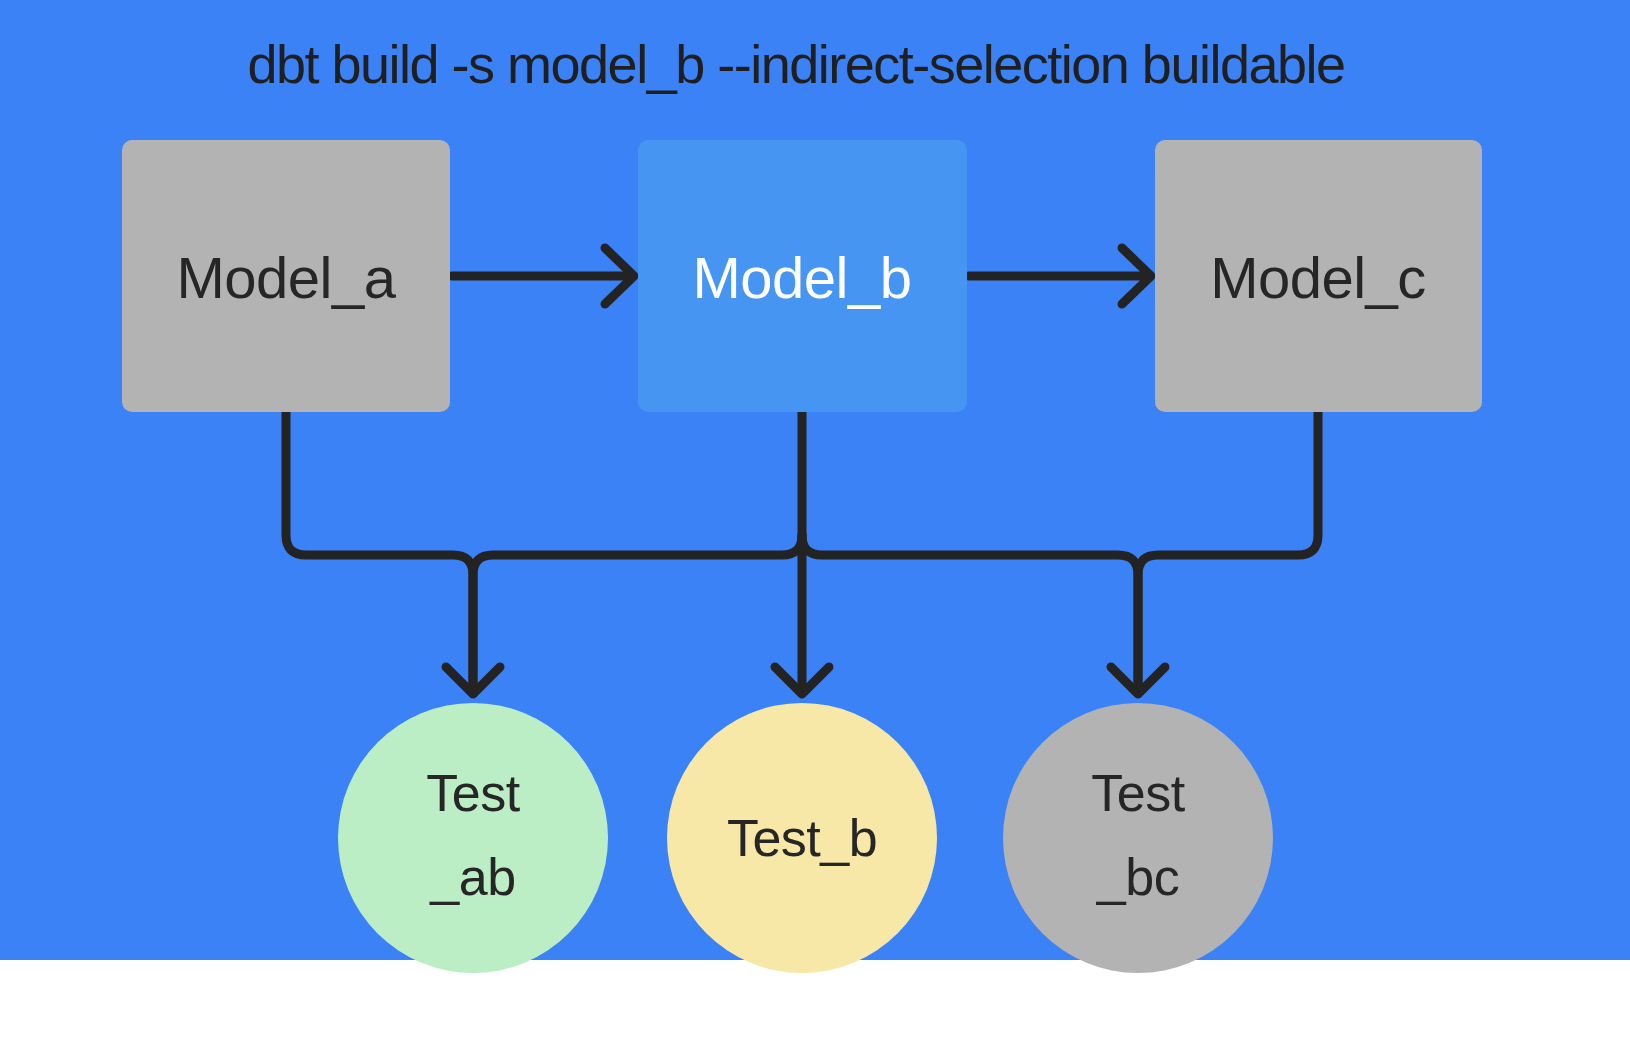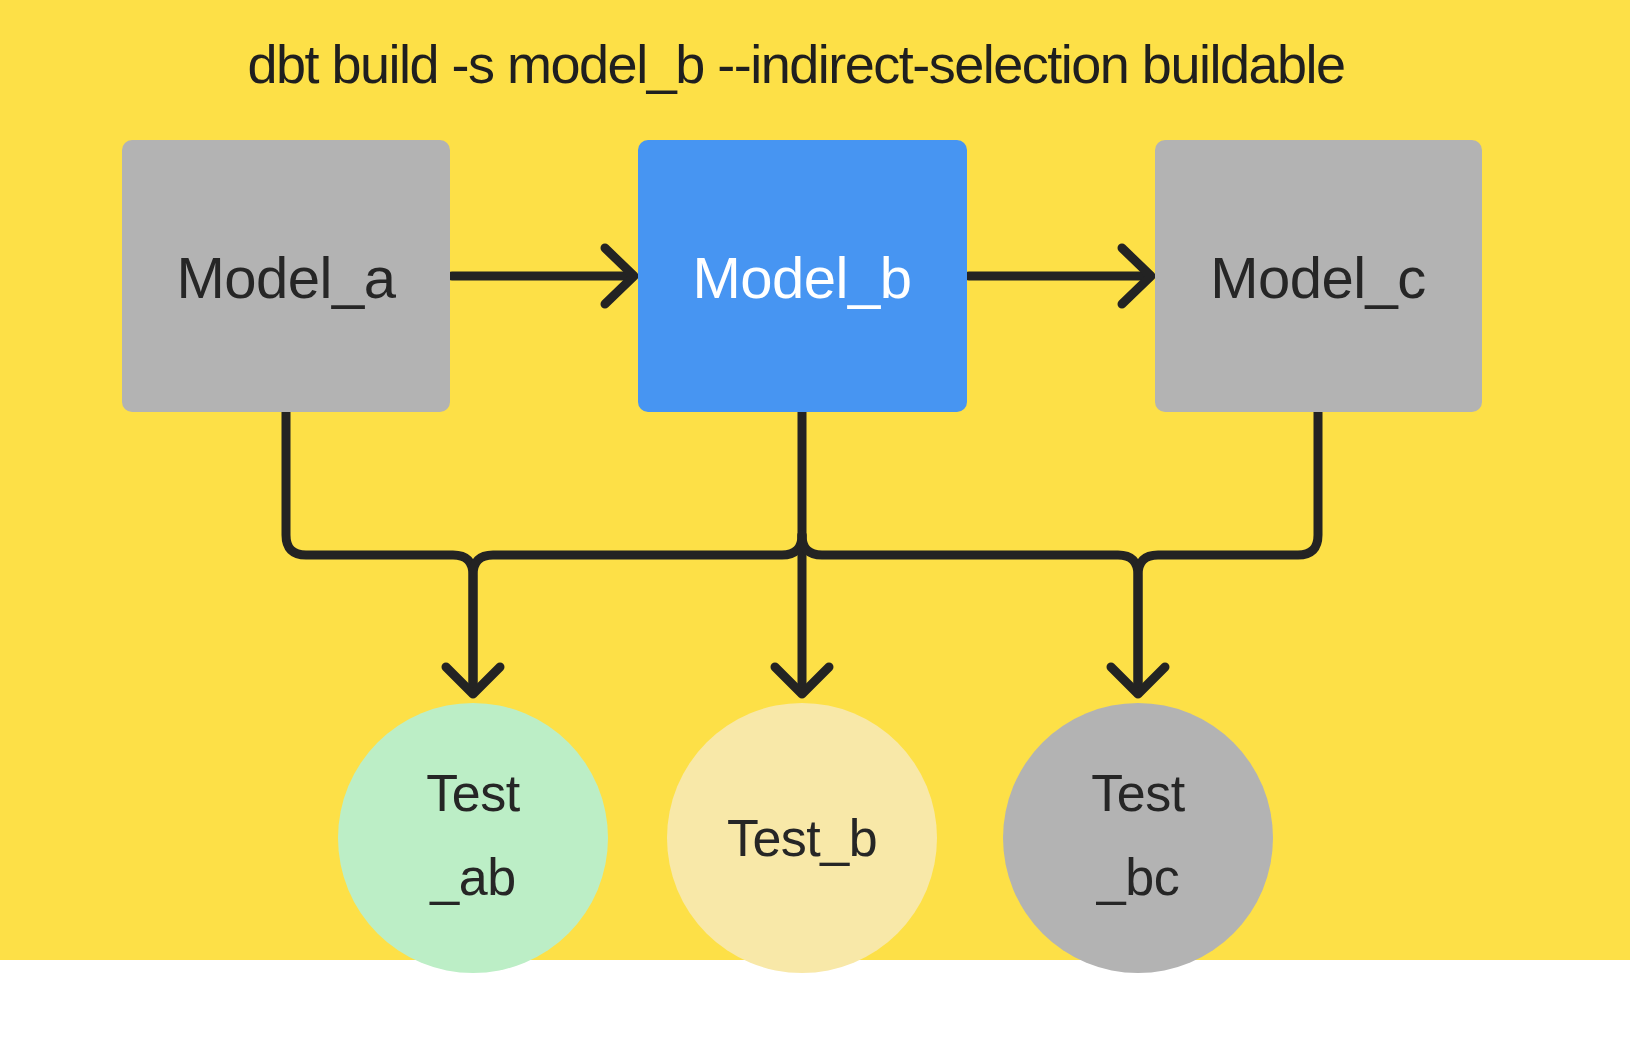--- a/index.html
+++ b/index.html
@@ -7,21 +7,21 @@
     padding: 0;
     background: #ffffff;
     width: 1630px;
     height: 1060px;
     overflow: hidden;
   }
   .stage {
     position: relative;
     width: 1630px;
     height: 960px;
-    background: #fde047;
+    background: #3b82f6;
   }
   svg {
     display: block;
     font-family: "Liberation Sans", "DejaVu Sans", sans-serif;
   }
   .edge {
     fill: none;
     stroke: #232323;
     stroke-width: 9;
     stroke-linecap: round;

